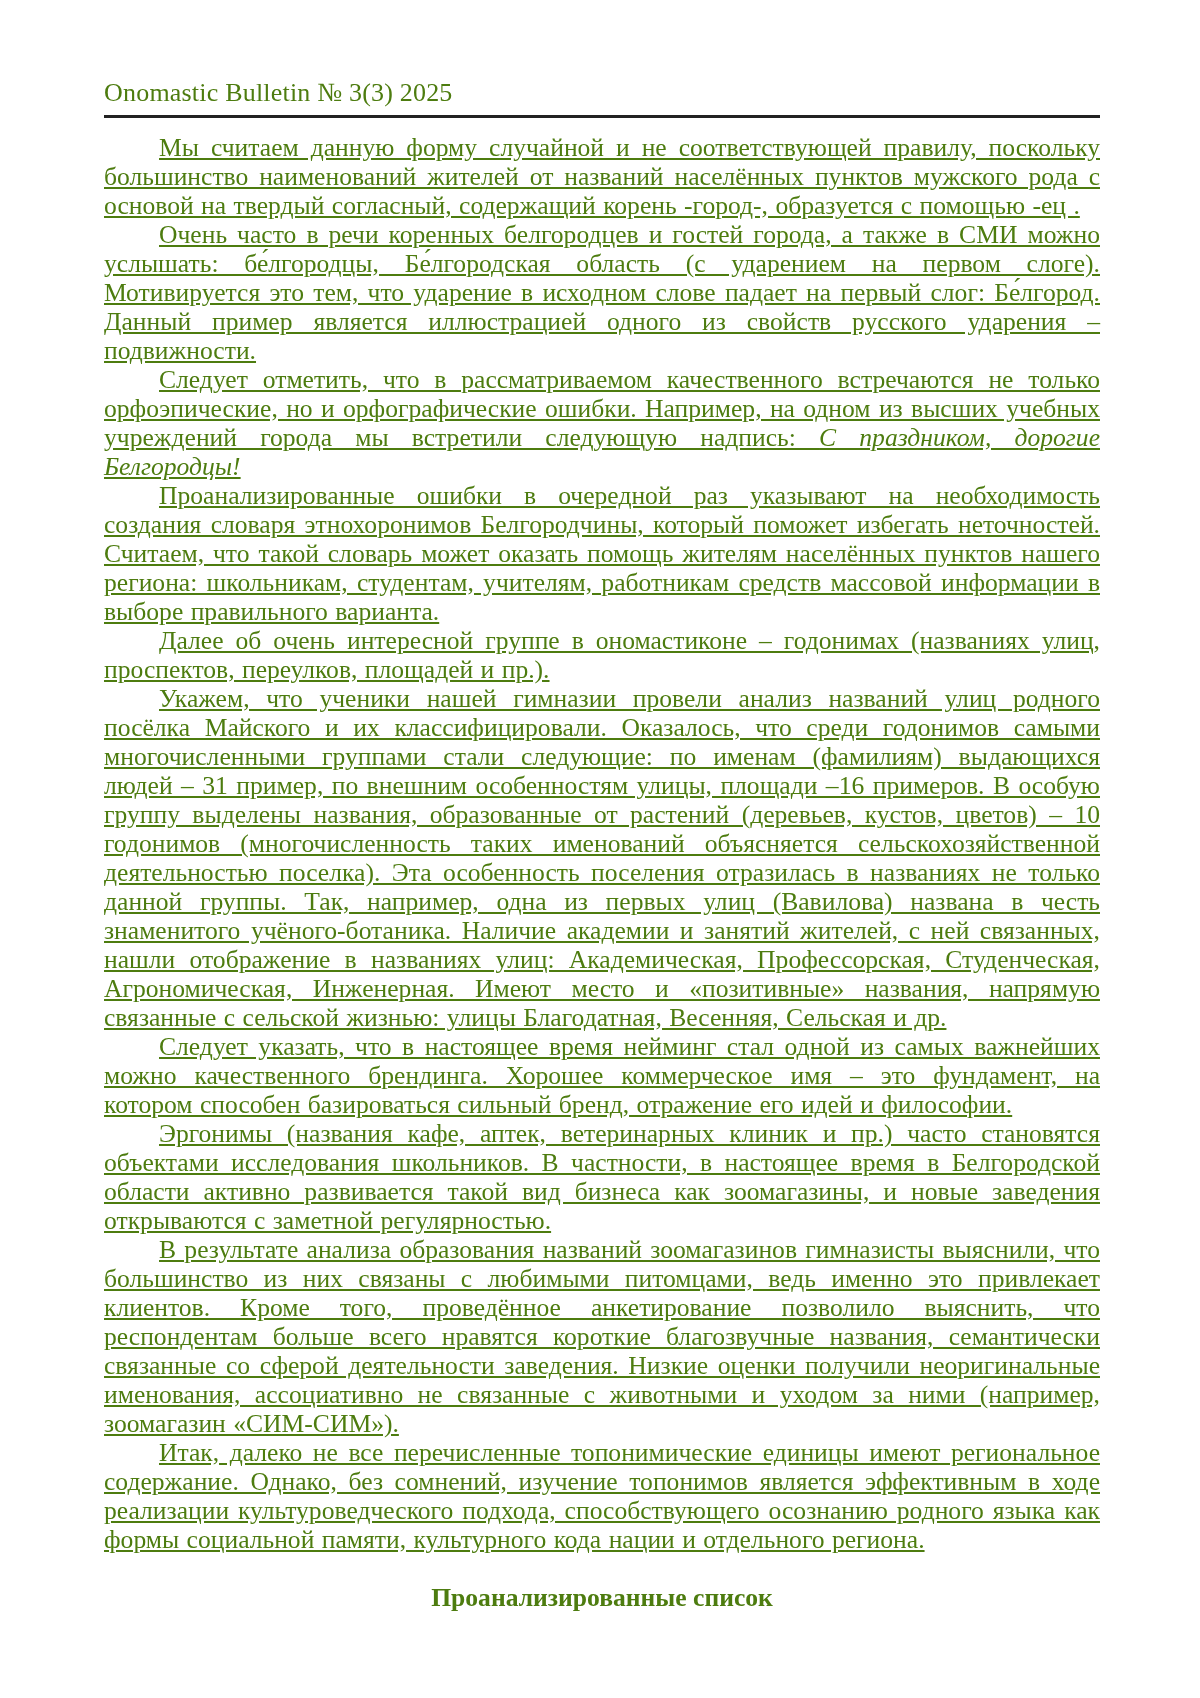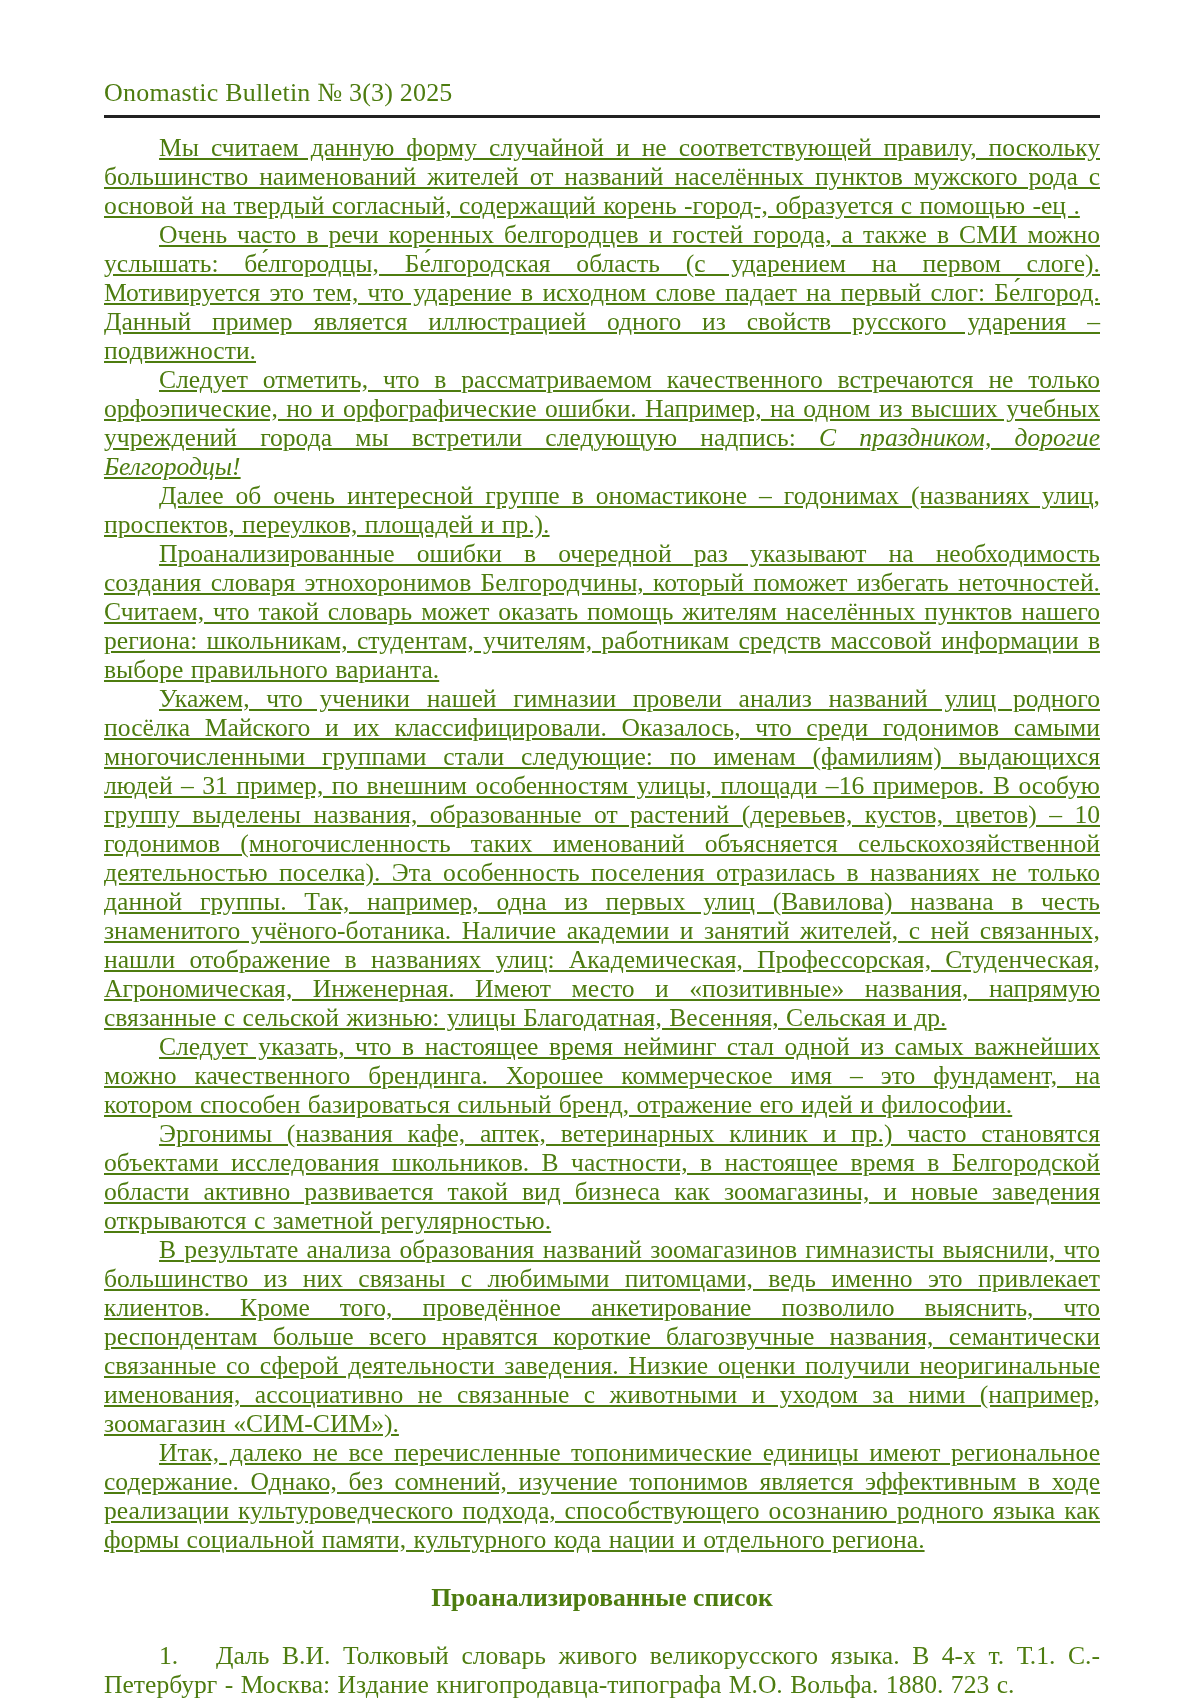--- a/index.html
+++ b/index.html
@@ -43,28 +43,25 @@
 </head>
 <body>
 
 <div class="page">
   <div class="running-head">Onomastic Bulletin № 3(3) 2025</div>
 
   <div class="body-text">
       <p class="para"><span>Мы считаем данную форму случайной и не соответствующей правилу, поскольку большинство наименований жителей от названий населённых пунктов мужского рода с основой на твердый согласный, содержащий корень -город-, образуется с помощью -ец .</span></p>
       <p class="para"><span>Очень часто в речи коренных белгородцев и гостей города, а также в СМИ можно услышать: бе́лгородцы, Бе́лгородская область (с ударением на первом слоге). Мотивируется это тем, что ударение в исходном слове падает на первый слог: Бе́лгород. Данный пример является иллюстрацией одного из свойств русского ударения – подвижности.</span></p>
       <p class="para"><span>Следует отметить, что в рассматриваемом качественного встречаются не только орфоэпические, но и орфографические ошибки. Например, на одном из высших учебных учреждений города мы встретили следующую надпись: </span><span class="italic">С праздником, дорогие Белгородцы!</span></p>
+      <p class="para"><span>Проанализированные ошибки в очередной раз указывают на необходимость создания словаря этнохоронимов Белгородчины, который поможет избегать неточностей. Считаем, что такой словарь может оказать помощь жителям населённых пунктов нашего региона: школьникам, студентам, учителям, работникам средств массовой информации в выборе правильного варианта.</span></p>
       <p class="para"><span>Далее об очень интересной группе в ономастиконе – годонимах (названиях улиц, проспектов, переулков, площадей и пр.).</span></p>
-      <p class="para"><span>Проанализированные ошибки в очередной раз указывают на необходимость создания словаря этнохоронимов Белгородчины, который поможет избегать неточностей. Считаем, что такой словарь может оказать помощь жителям населённых пунктов нашего региона: школьникам, студентам, учителям, работникам средств массовой информации в выборе правильного варианта.</span></p>
       <p class="para"><span>Укажем, что ученики нашей гимназии провели анализ названий улиц родного посёлка Майского и их классифицировали. Оказалось, что среди годонимов самыми многочисленными группами стали следующие: по именам (фамилиям) выдающихся людей – 31 пример, по внешним особенностям улицы, площади –16 примеров. В особую группу выделены названия, образованные от растений (деревьев, кустов, цветов) – 10 годонимов (многочисленность таких именований объясняется сельскохозяйственной деятельностью поселка). Эта особенность поселения отразилась в названиях не только данной группы. Так, например, одна из первых улиц (Вавилова) названа в честь знаменитого учёного-ботаника. Наличие академии и занятий жителей, с ней связанных, нашли отображение в названиях улиц: Академическая, Профессорская, Студенческая, Агрономическая, Инженерная. Имеют место и «позитивные» названия, напрямую связанные с сельской жизнью: улицы Благодатная, Весенняя, Сельская и др.</span></p>
       <p class="para"><span>Следует указать, что в настоящее время нейминг стал одной из самых важнейших можно качественного брендинга. Хорошее коммерческое имя – это фундамент, на котором способен базироваться сильный бренд, отражение его идей и философии.</span></p>
       <p class="para"><span>Эргонимы (названия кафе, аптек, ветеринарных клиник и пр.) часто становятся объектами исследования школьников. В частности, в настоящее время в Белгородской области активно развивается такой вид бизнеса как зоомагазины, и новые заведения открываются с заметной регулярностью.</span></p>
       <p class="para"><span>В результате анализа образования названий зоомагазинов гимназисты выяснили, что большинство из них связаны с любимыми питомцами, ведь именно это привлекает клиентов. Кроме того, проведённое анкетирование позволило выяснить, что респондентам больше всего нравятся короткие благозвучные названия, семантически связанные со сферой деятельности заведения. Низкие оценки получили неоригинальные именования, ассоциативно не связанные с животными и уходом за ними (например, зоомагазин «СИМ-СИМ»).</span></p>
       <p class="para"><span>Итак, далеко не все перечисленные топонимические единицы имеют региональное содержание. Однако, без сомнений, изучение топонимов является эффективным в ходе реализации культуроведческого подхода, способствующего осознанию родного языка как формы социальной памяти, культурного кода нации и отдельного региона.</span></p>
     </div>
 
   <p class="bib-heading">Проанализированные список</p>
 
-  <div>
-      <p class="para">1.&nbsp;&nbsp;&nbsp;Даль В.И. Толковый словарь живого великорусского языка. В 4-х т. Т.1. С.-Петербург - Москва: Издание книгопродавца-типографа М.О. Вольфа. 1880. 723 с.</p>
-    </div>
 
 </div>
 
 </body></html>

